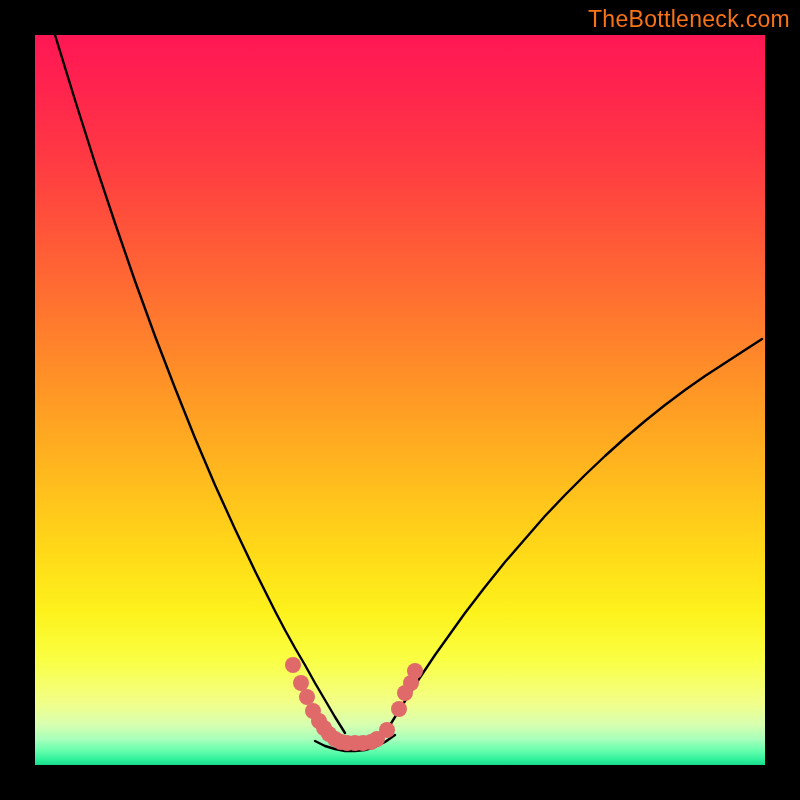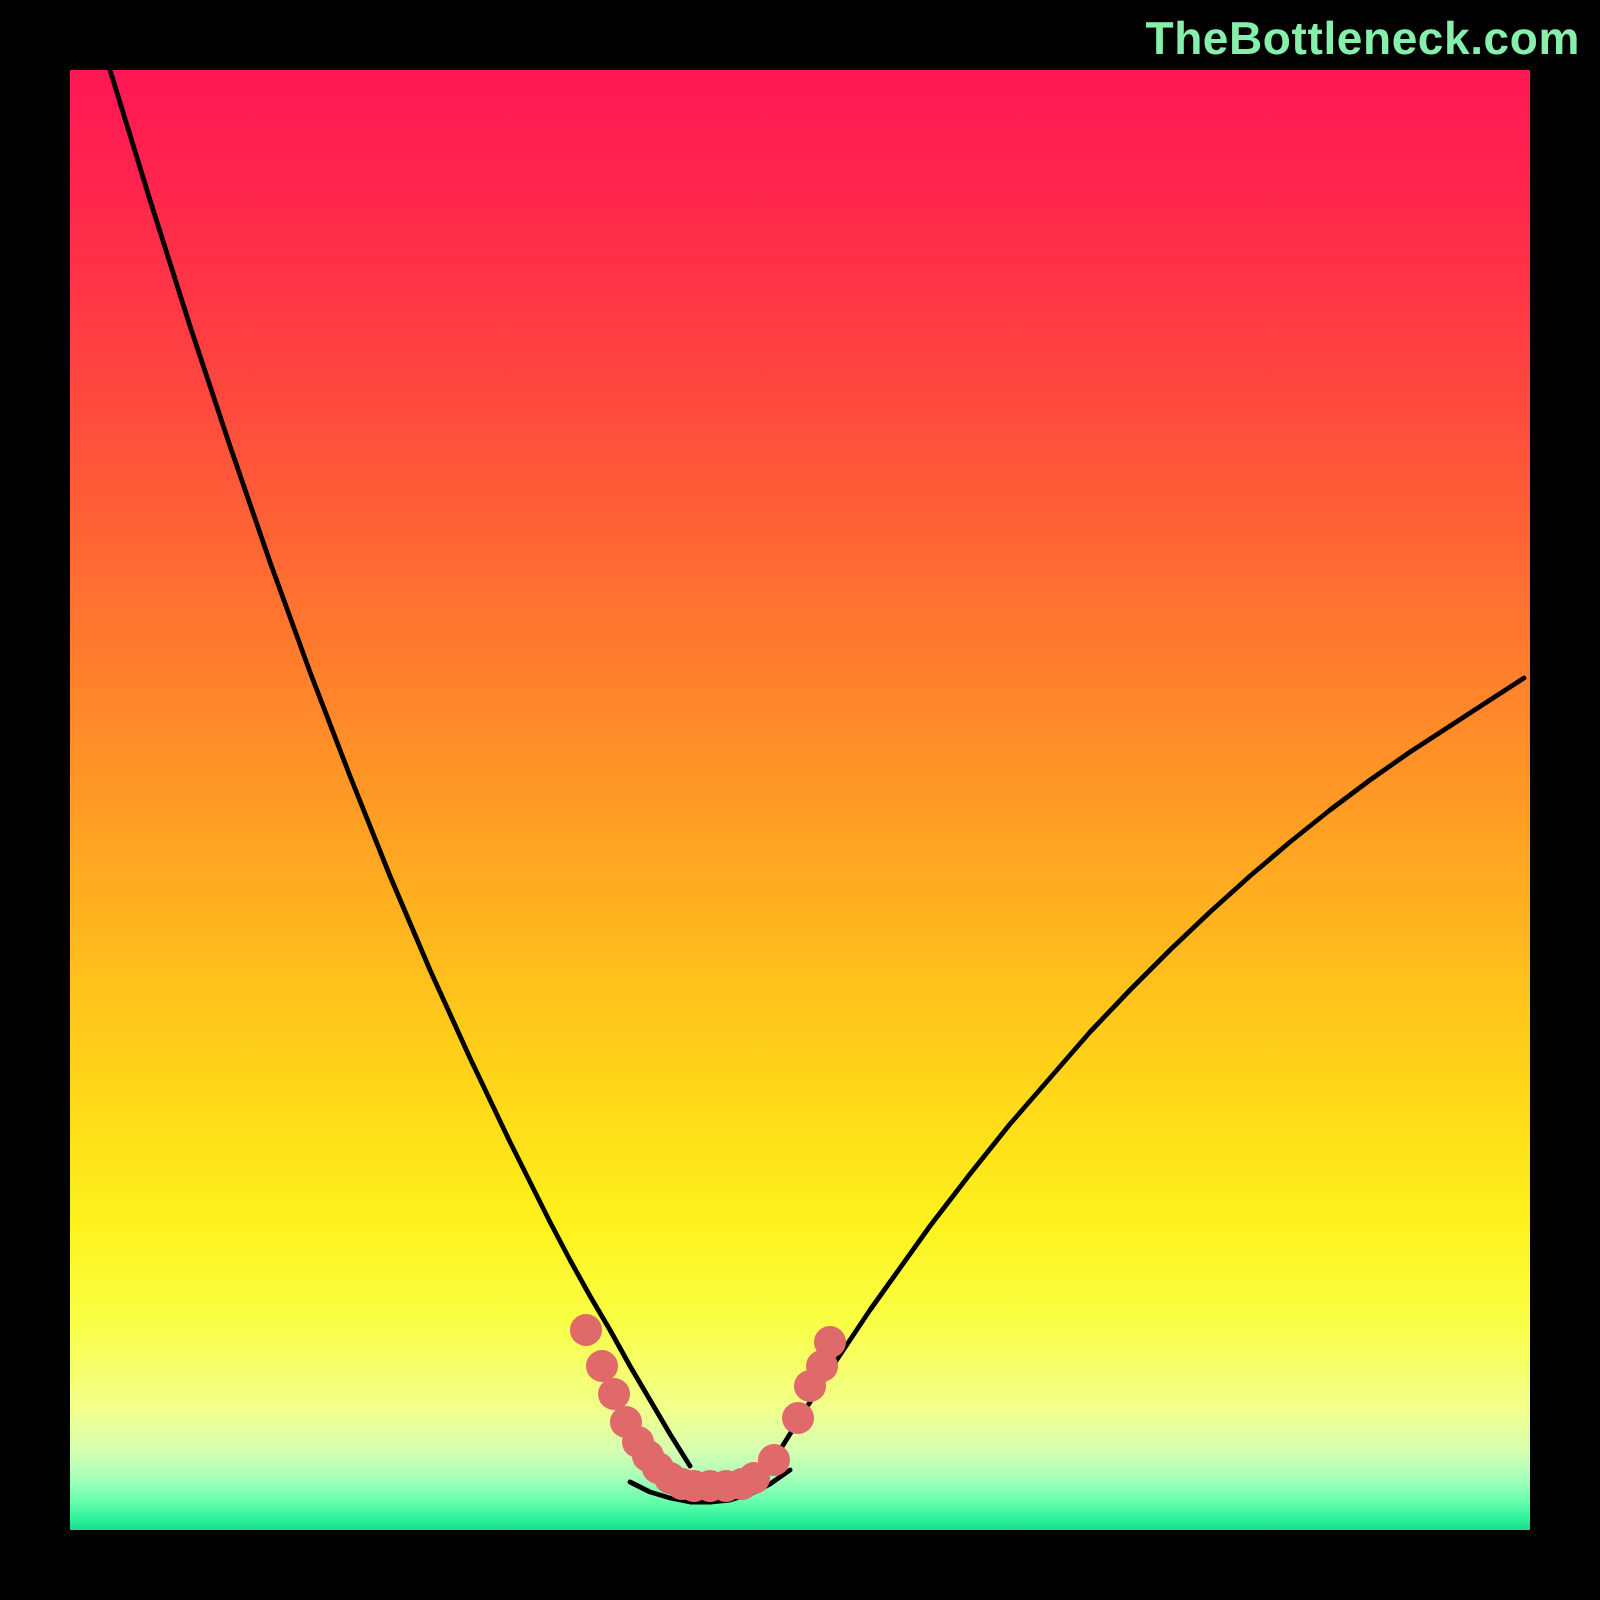--- a/index.html
+++ b/index.html
@@ -31,23 +31,23 @@
     position: absolute;
     top: 0;
     left: 0;
     width: 100%;
     height: 100%;
   }
   .watermark {
     position: absolute;
     top: 6px;
     right: 10px;
-    color: #86efac;
+    color: #f97316;
     font-size: 23px;
-    font-weight: 700;
+    font-weight: 400;
     letter-spacing: 0.3px;
   }
   svg.curve {
     position: absolute;
     top: 0;
     left: 0;
     width: 100%;
     height: 100%;
   }
 </style>

